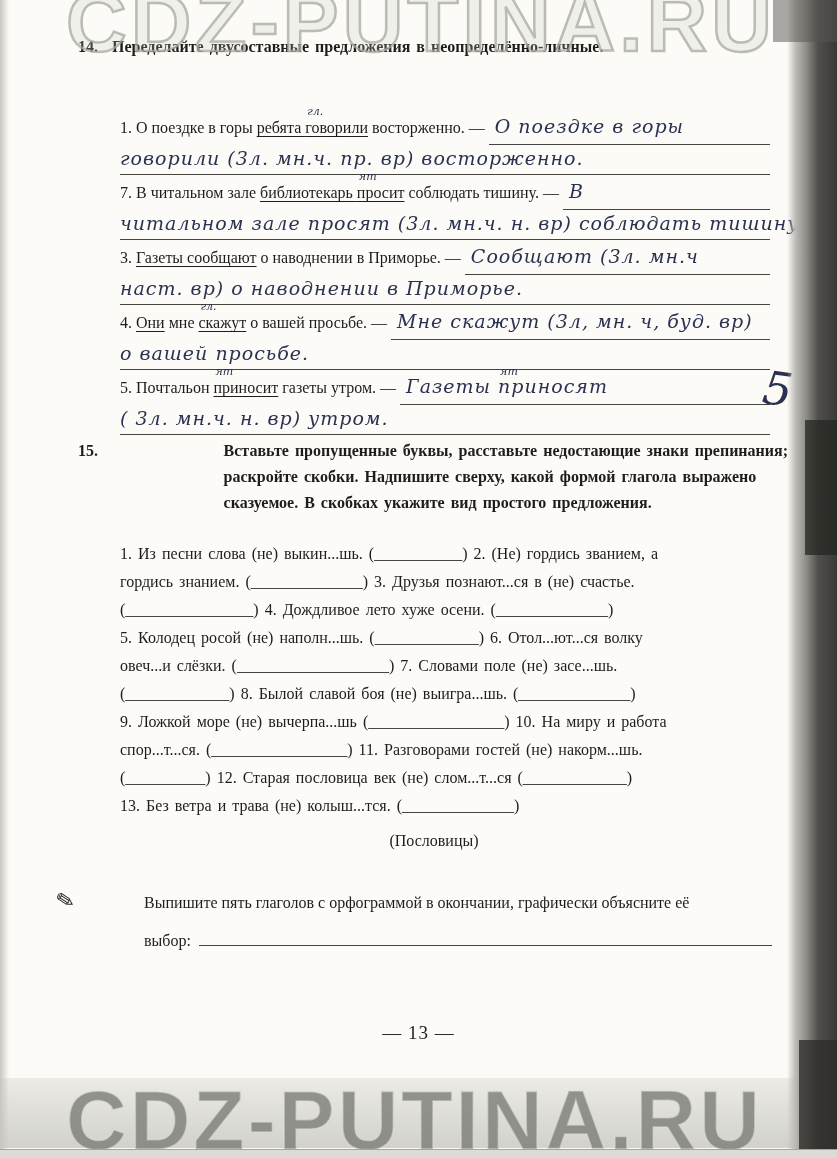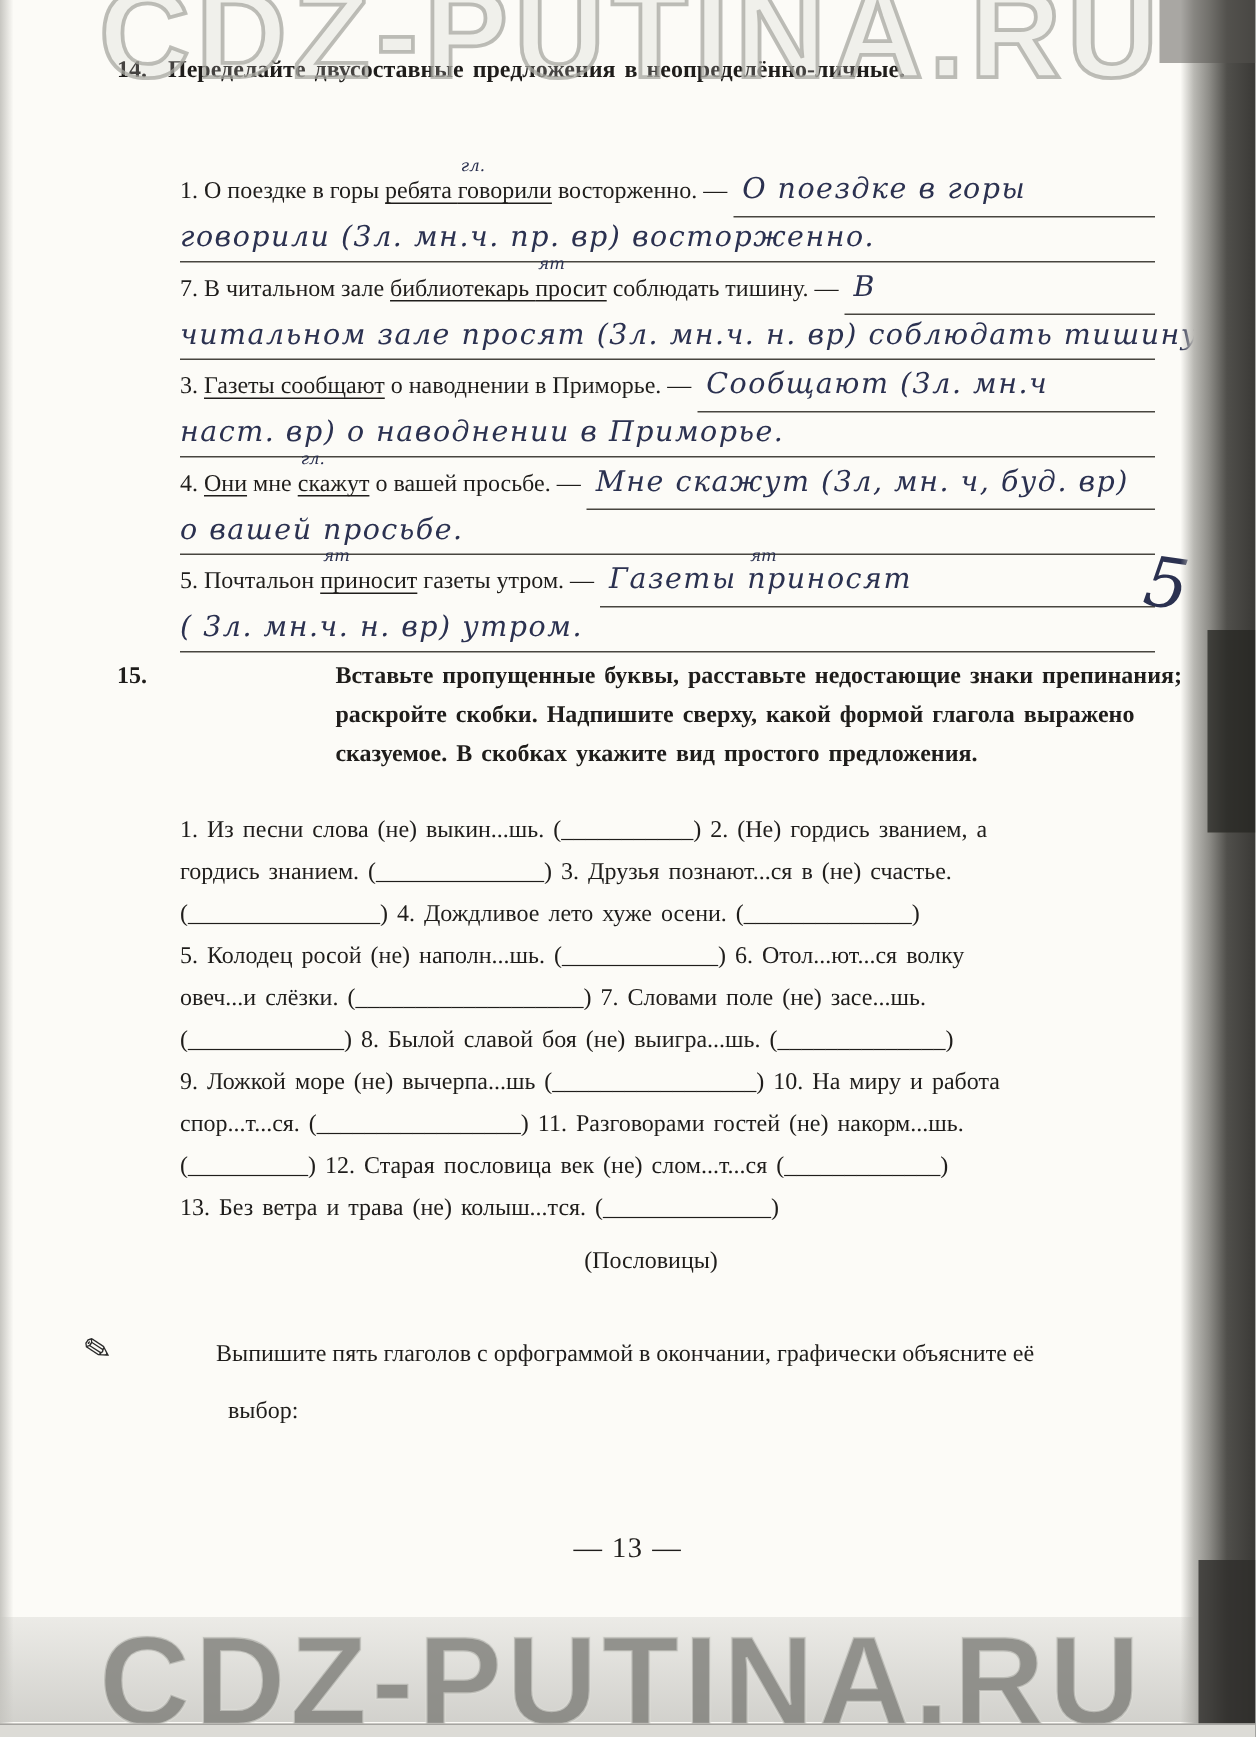--- a/index.html
+++ b/index.html
@@ -53,21 +53,21 @@
 
   .body15{position:absolute;top:540px;left:120px;width:640px;}
   .bline{height:28px;line-height:28px;white-space:nowrap;font-size:16px;word-spacing:2px;}
   .source{position:absolute;top:832px;left:120px;width:628px;text-align:center;
       padding-right:12px;font-size:16px;}
 
   .pencil{position:absolute;top:888px;left:56px;font-size:22px;color:#2a2a2a;
       transform:rotate(-12deg);font-family:"DejaVu Sans",sans-serif;}
   .note{position:absolute;top:884px;left:120px;width:628px;margin-left:24px;}
   .nline{height:38px;line-height:38px;font-size:16px;white-space:pre;}
-  .nflex{display:flex;align-items:baseline;flex-direction:column;}
+  .nflex{display:flex;align-items:baseline;}
   .nfill{flex:1;border-bottom:1px solid var(--rule);margin-left:8px;}
 
   .pagenum{position:absolute;top:1022px;left:0;width:837px;text-align:center;
       font-size:19px;letter-spacing:1px;z-index:4;}
 </style>
 </head>
 <body>
 
 <div class="scan">
 

